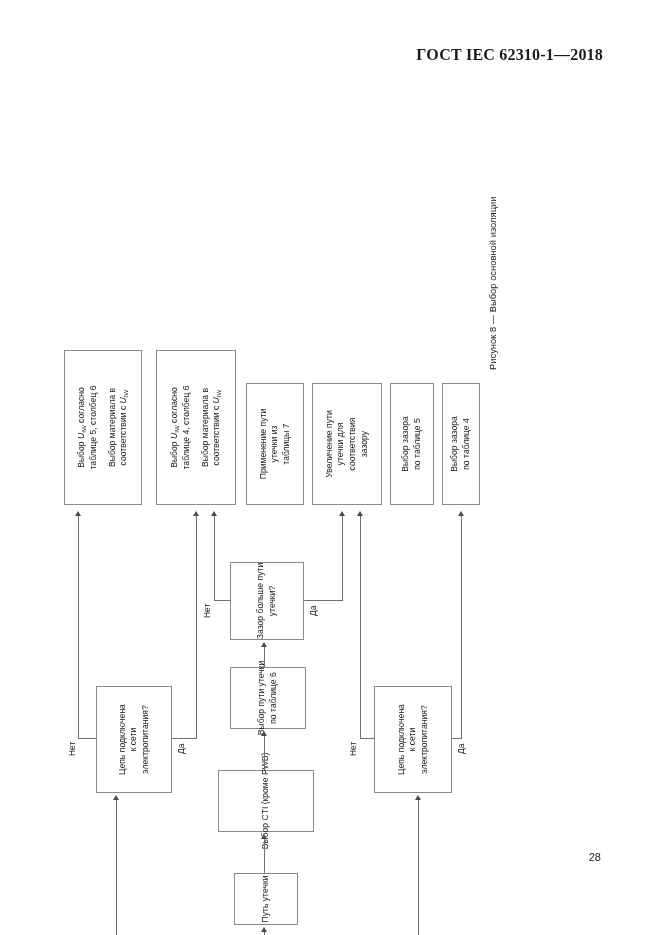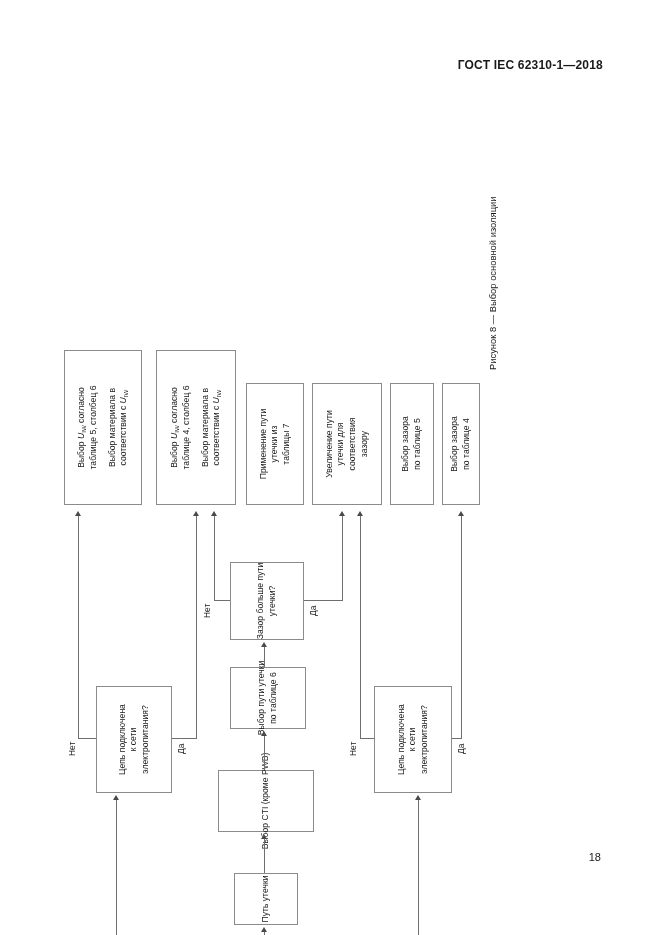--- a/index.html
+++ b/index.html
@@ -12,26 +12,27 @@
     height: 935px;
     position: relative;
     font-family: "Liberation Sans", sans-serif;
     color: #1a1a1a;
     overflow: hidden;
   }
 
   
   #page-header {
     position: absolute;
-    top: 58px;
+    top: 46px;
     right: 58px;
-    font-size: 12px;
+    font-size: 16px;
     font-weight: bold;
     letter-spacing: 0.2px;
     white-space: nowrap;
+    font-family: Liberation Serif, serif;
   }
   #page-number {
     position: absolute;
     bottom: 72px;
     right: 60px;
     font-size: 11px;
   }
 
   
   #figure-rotor {
@@ -220,13 +221,13 @@
     <div class="elabel" style="left:694px; top:258px;">Да</div>
 
     <div class="elabel" style="left:554px; top:298px;">Нет</div>
     <div class="elabel" style="left:556px; top:406px;">Да</div>
 
   </div>
 </div>
 
 <div style="position:absolute; left:487px; top:370px; transform:rotate(-90deg); transform-origin:0 0; white-space:nowrap; font-size:9.4px;">Рисунок 8 — Выбор основной изоляции</div>
 
-<div id="page-number">18</div>
+<div id="page-number">28</div>
 
 </body></html>

